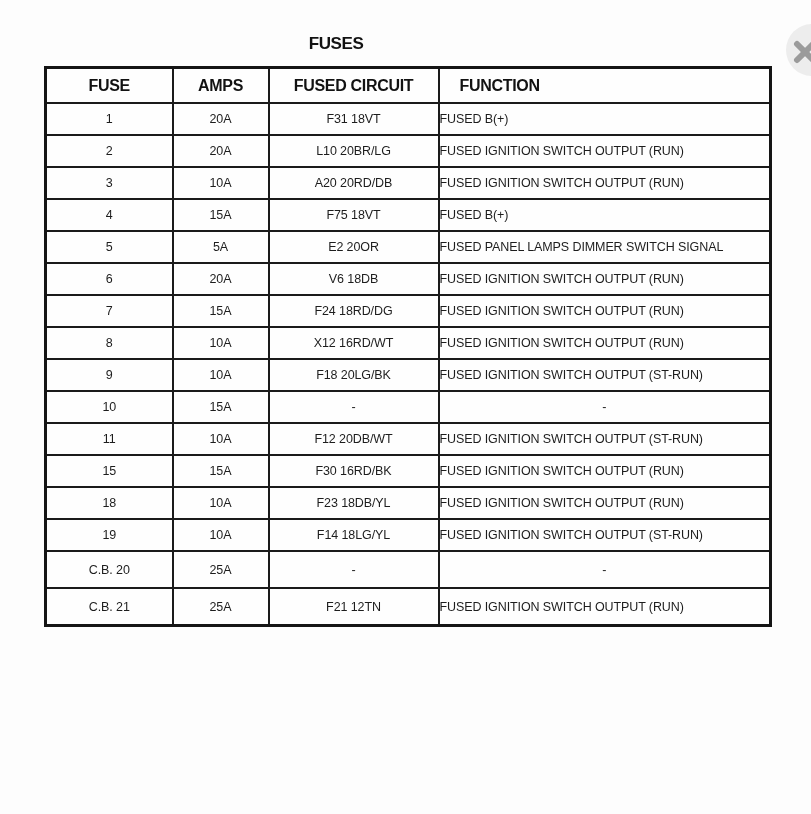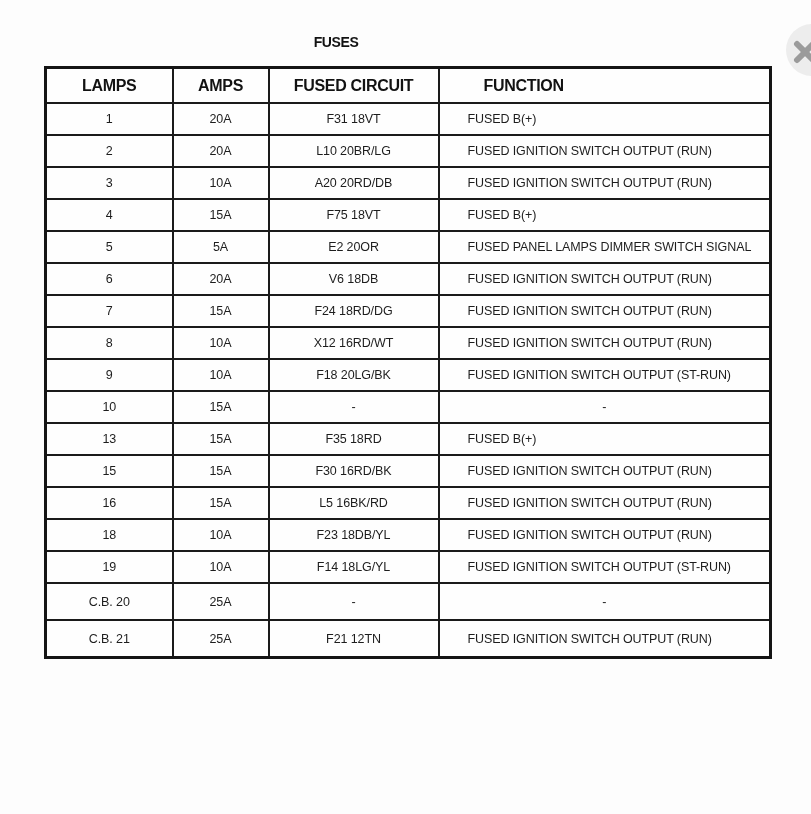--- a/index.html
+++ b/index.html
@@ -8,21 +8,21 @@
     background: #fdfdfd;
     position: relative;
     overflow: hidden;
     font-family: "Liberation Sans", sans-serif;
     color: #1b1b1b;
   }
   .page-title {
     position: absolute;
     top: 34px; left: 250px; width: 172px;
     text-align: center;
-    font-size: 14px;
+    font-size: 17px;
     font-weight: bold;
     letter-spacing: -0.4px;
     color: #121212;
   }
   .close-btn {
     position: absolute;
     top: 24px; left: 786px;
     width: 52px; height: 52px;
     border-radius: 50%;
     background: #ededed;
@@ -55,22 +55,22 @@
     letter-spacing: -0.3px;
     color: #121212;
   }
   table.fuses td {
     height: 30px;
     font-size: 12.5px;
     letter-spacing: -0.1px;
     color: #1d1d1d;
   }
   table.fuses tr.tall td { height: 35px; }
-  table.fuses th.function { text-align: left; padding-left: 44px; }
-  table.fuses td.function { text-align: left; padding-left: 28px; }
+  table.fuses th.function { text-align: left; padding-left: 20px; }
+  table.fuses td.function { text-align: left; }
   table.fuses td.function.dash { text-align: center; padding-left: 0; }
 </style>
 </head>
 <body>
 
 <div class="page-title">FUSES</div>
 
 <button class="close-btn" aria-label="close">
   <svg width="24" height="24" viewBox="0 0 24 24">
     <line x1="4" y1="4" x2="20" y2="20" stroke="#9b9b9b" stroke-width="6" stroke-linecap="round"></line>
@@ -80,21 +80,21 @@
 
 <table class="fuses">
   <colgroup>
     <col style="width:127px">
     <col style="width:96px">
     <col style="width:170px">
     <col style="width:332px">
   </colgroup>
   <thead>
     <tr>
-      <th>LAMPS</th>
+      <th>FUSE</th>
       <th>AMPS</th>
       <th>FUSED CIRCUIT</th>
       <th class="function">FUNCTION</th>
     </tr>
   </thead>
   <tbody>
       <tr>
         <td>1</td>
         <td>20A</td>
         <td>F31 18VT</td>
@@ -148,35 +148,29 @@
         <td>F18 20LG/BK</td>
         <td class="function">FUSED IGNITION SWITCH OUTPUT (ST-RUN)</td>
       </tr>
       <tr>
         <td>10</td>
         <td>15A</td>
         <td>-</td>
         <td class="function dash">-</td>
       </tr>
       <tr>
-        <td>13</td>
-        <td>15A</td>
-        <td>F35 18RD</td>
-        <td class="function">FUSED B(+)</td>
+        <td>11</td>
+        <td>10A</td>
+        <td>F12 20DB/WT</td>
+        <td class="function">FUSED IGNITION SWITCH OUTPUT (ST-RUN)</td>
       </tr>
       <tr>
         <td>15</td>
         <td>15A</td>
         <td>F30 16RD/BK</td>
-        <td class="function">FUSED IGNITION SWITCH OUTPUT (RUN)</td>
-      </tr>
-      <tr>
-        <td>16</td>
-        <td>15A</td>
-        <td>L5 16BK/RD</td>
         <td class="function">FUSED IGNITION SWITCH OUTPUT (RUN)</td>
       </tr>
       <tr>
         <td>18</td>
         <td>10A</td>
         <td>F23 18DB/YL</td>
         <td class="function">FUSED IGNITION SWITCH OUTPUT (RUN)</td>
       </tr>
       <tr>
         <td>19</td>

